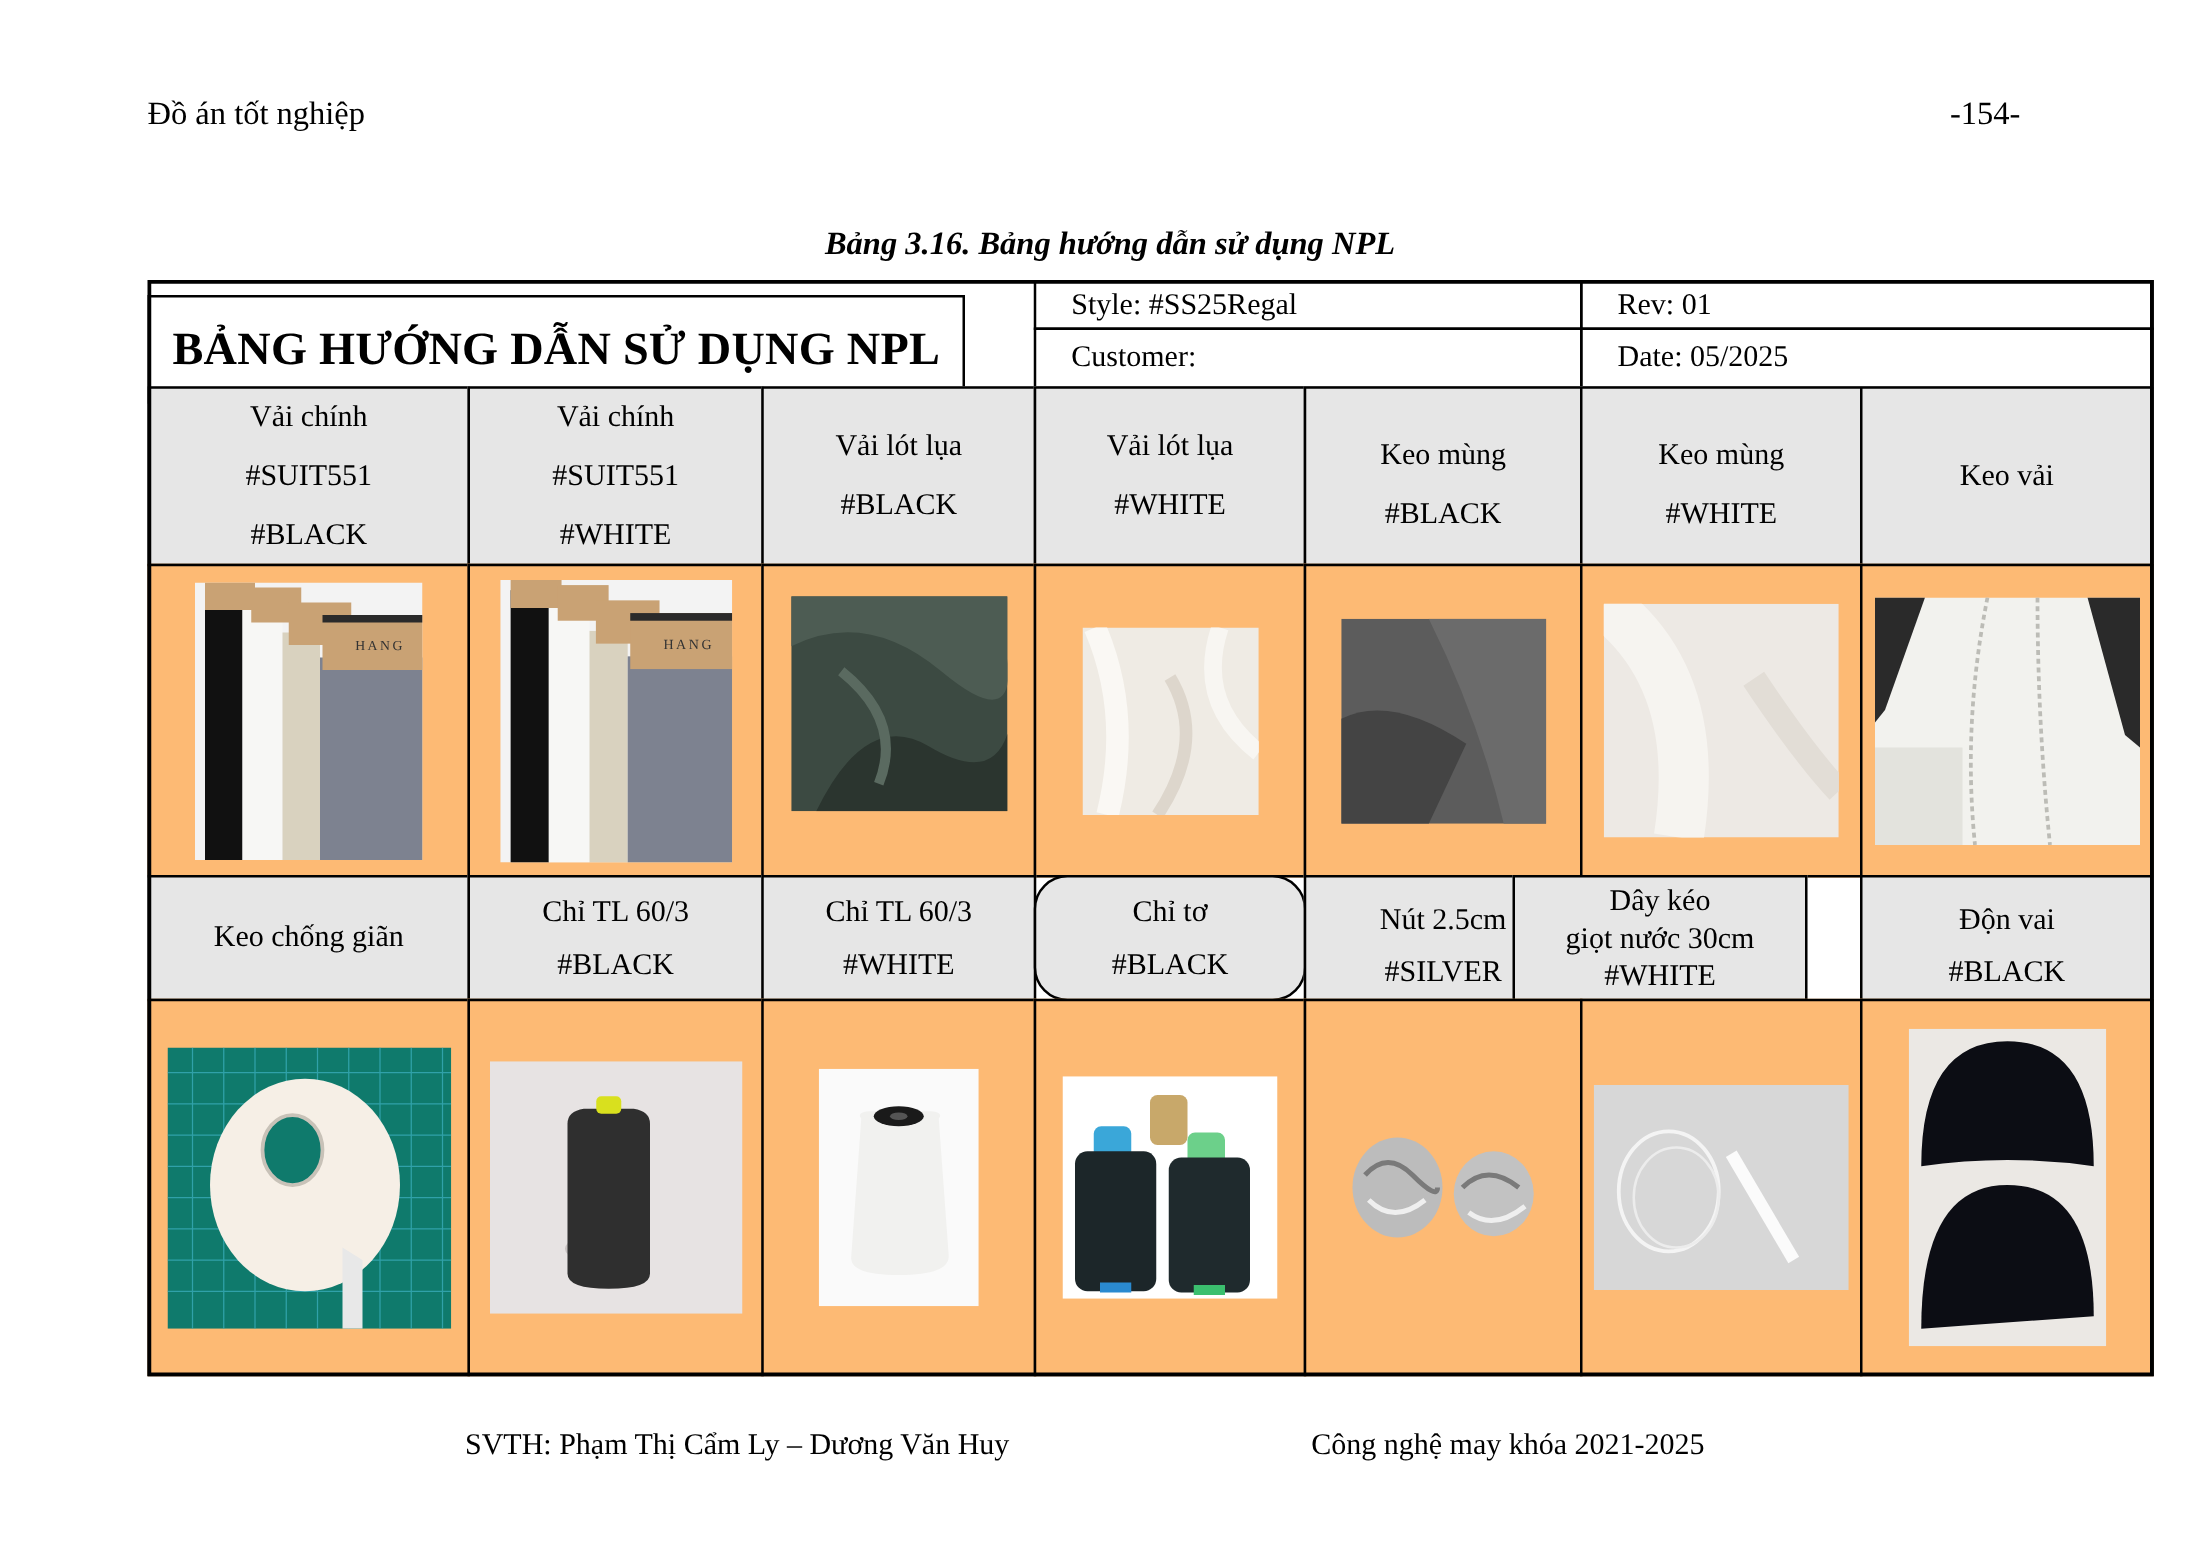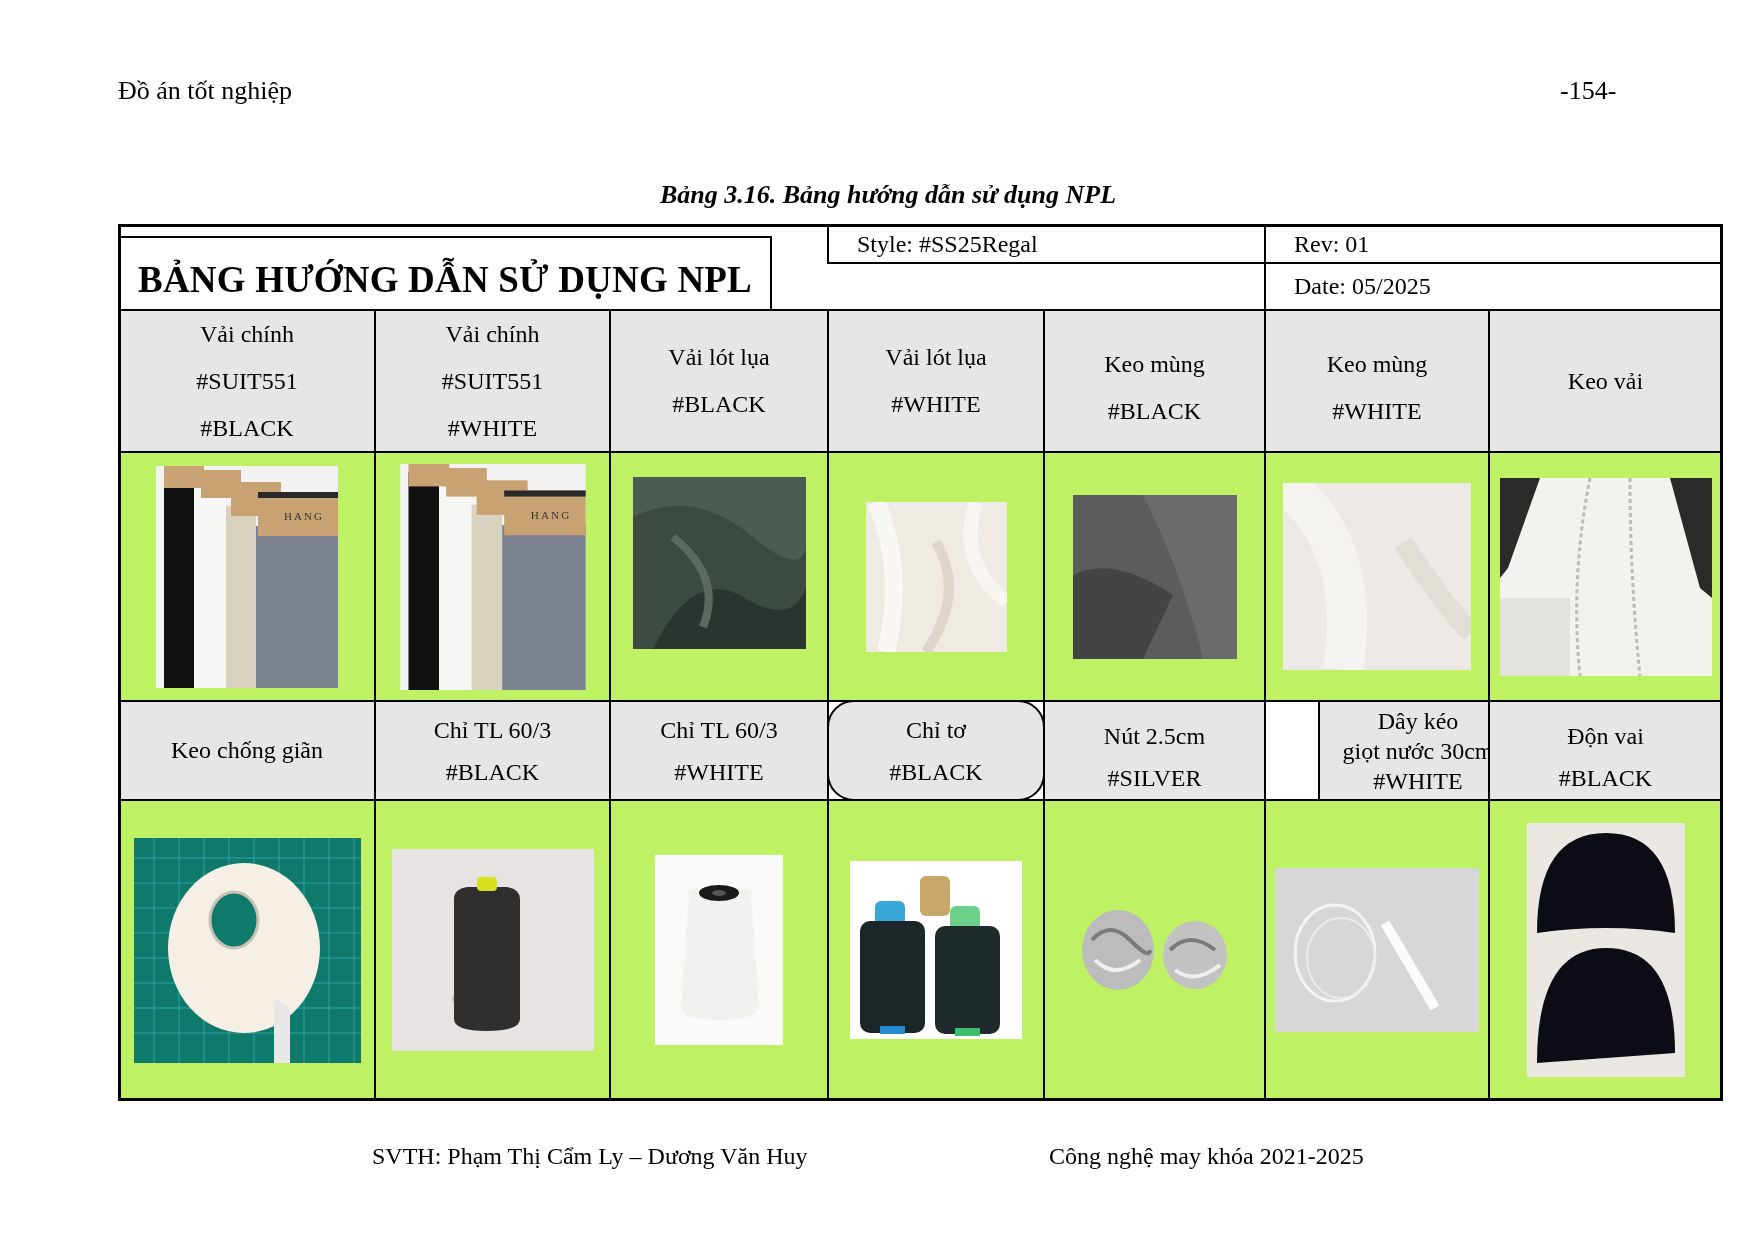--- a/index.html
+++ b/index.html
@@ -12,38 +12,39 @@
              font-style:italic; font-weight:bold; padding-left:22px; box-sizing:border-box; }
   .frame { left:118px; top:224px; width:1605px; height:877px; }
   .cell { position:absolute; box-sizing:border-box; border:2px solid #000;
           display:flex; align-items:center; justify-content:center; text-align:center; }
   .gray { background:#e6e6e6; }
   .meta-cell { justify-content:flex-start; padding-left:28px; font-size:24px; }
   .title-cell { font-weight:bold; font-size:37px; letter-spacing:0.2px; }
   .hdr { flex-direction:column; font-size:24px; line-height:47px; }
   .hdr.tight { line-height:30px; }
   .hdr span { display:block; }
-  .img-cell { background:#bef264; }
+  .img-cell { background:#fdba74; }
   .outer { position:absolute; left:0; top:0; width:1605px; height:877px;
            box-sizing:border-box; border:3px solid #000; pointer-events:none; }
   .footer-left { left:372px; top:1143px; font-size:24px; }
   .footer-right { left:1049px; top:1143px; font-size:24px; }
   svg { display:block; }
 </style>
 </head>
 <body>
 
 <div class="abs page-header-left">Đồ án tốt nghiệp</div>
 <div class="abs page-number">-154-</div>
 <div class="abs caption">Bảng 3.16. Bảng hướng dẫn sử dụng NPL</div>
 
 <div class="abs frame">
 
   <div class="cell title-cell" style="left:0;top:12px;width:654px;height:87px;">BẢNG HƯỚNG DẪN SỬ DỤNG NPL</div>
   <div class="cell meta-cell" style="left:709px;top:0;width:439px;height:40px;">Style: #SS25Regal</div>
+  <div class="cell meta-cell" style="left:709px;top:38px;width:439px;height:49px;">Customer:</div>
   <div class="cell meta-cell" style="left:1146px;top:0;width:459px;height:40px;">Rev: 01</div>
   <div class="cell meta-cell" style="left:1146px;top:38px;width:459px;height:49px;">Date: 05/2025</div>
 
   <div class="cell gray hdr" style="left:0;top:85px;width:258px;height:144px;">
     <span>Vải chính</span>
     <span>#SUIT551</span>
     <span>#BLACK</span>
   </div>
   <div class="cell gray hdr" style="left:256px;top:85px;width:237px;height:144px;">
     <span>Vải chính</span>
@@ -153,21 +154,21 @@
     <span>#WHITE</span>
   </div>
   <div class="cell gray hdr tight" style="left:709px;top:476px;width:218px;height:101px;line-height:42px;border-radius:27px;">
     <span>Chỉ tơ</span>
     <span>#BLACK</span>
   </div>
   <div class="cell gray hdr tight" style="left:925px;top:476px;width:223px;height:101px;line-height:42px;padding-top:12px;">
     <span>Nút 2.5cm</span>
     <span>#SILVER</span>
   </div>
-  <div class="cell gray hdr tight" style="left:1200px;top:476px;width:200px;height:101px;line-height:30px;">
+  <div class="cell gray hdr tight" style="left:1092px;top:476px;width:236px;height:101px;line-height:30px;">
     <span>Dây kéo</span>
     <span>giọt nước 30cm</span>
     <span>#WHITE</span>
   </div>
   <div class="cell gray hdr tight" style="left:1370px;top:476px;width:235px;height:101px;line-height:42px;padding-top:12px;">
     <span>Độn vai</span>
     <span>#BLACK</span>
   </div>
 
   <div class="cell img-cell" style="left:0;top:575px;width:258px;height:302px;">

